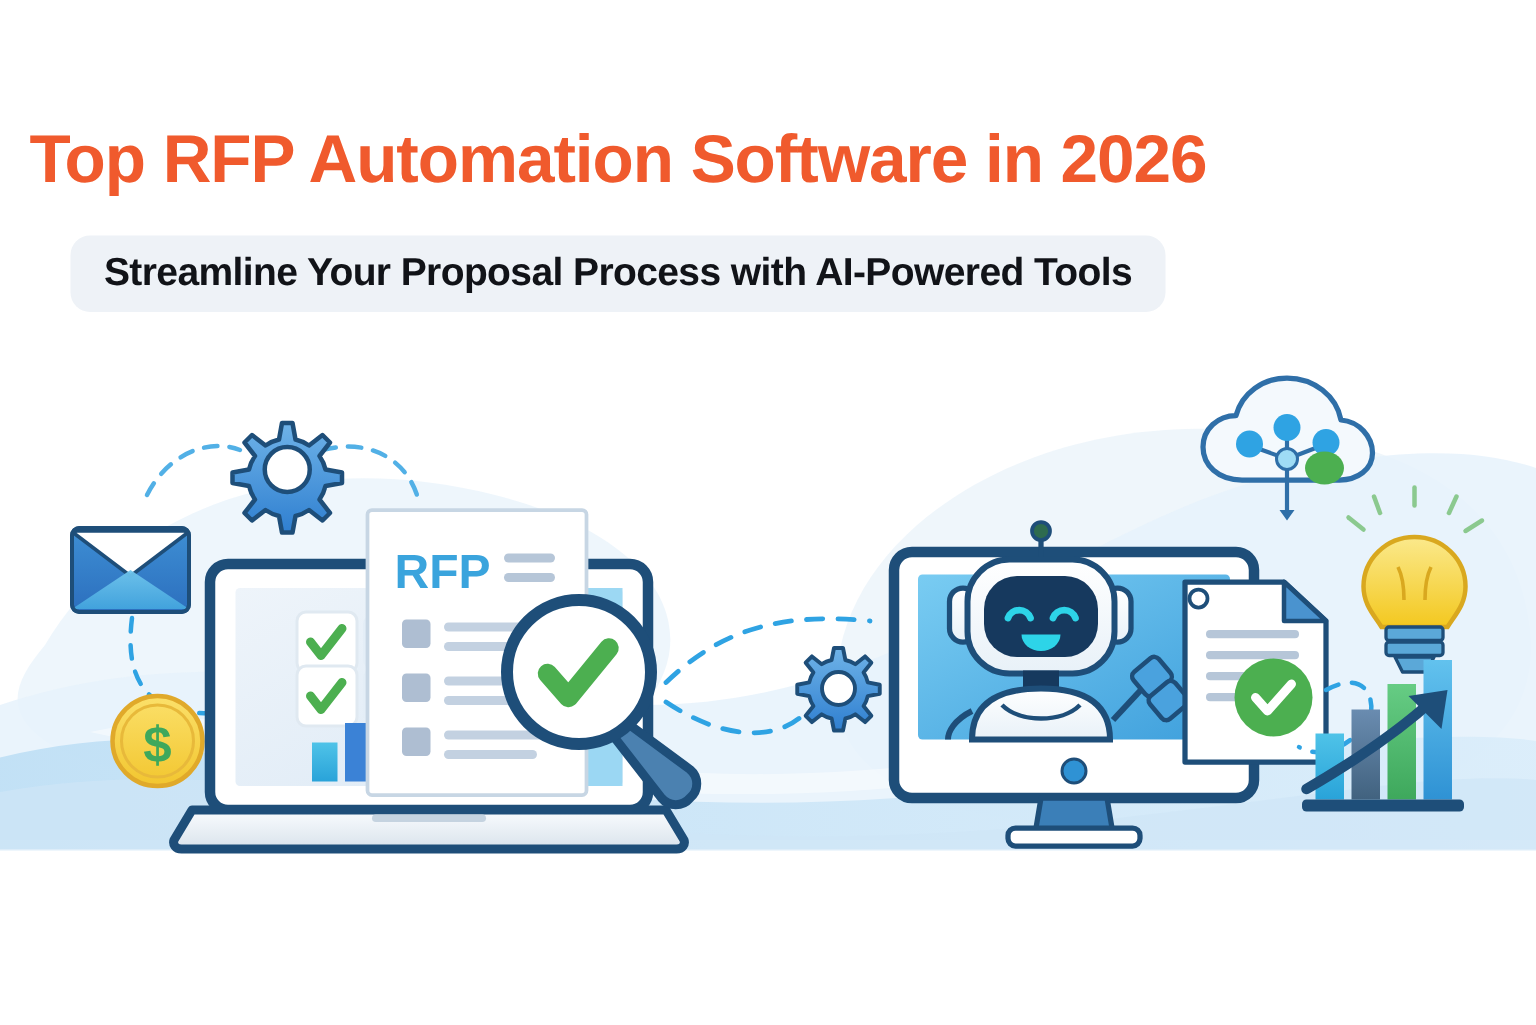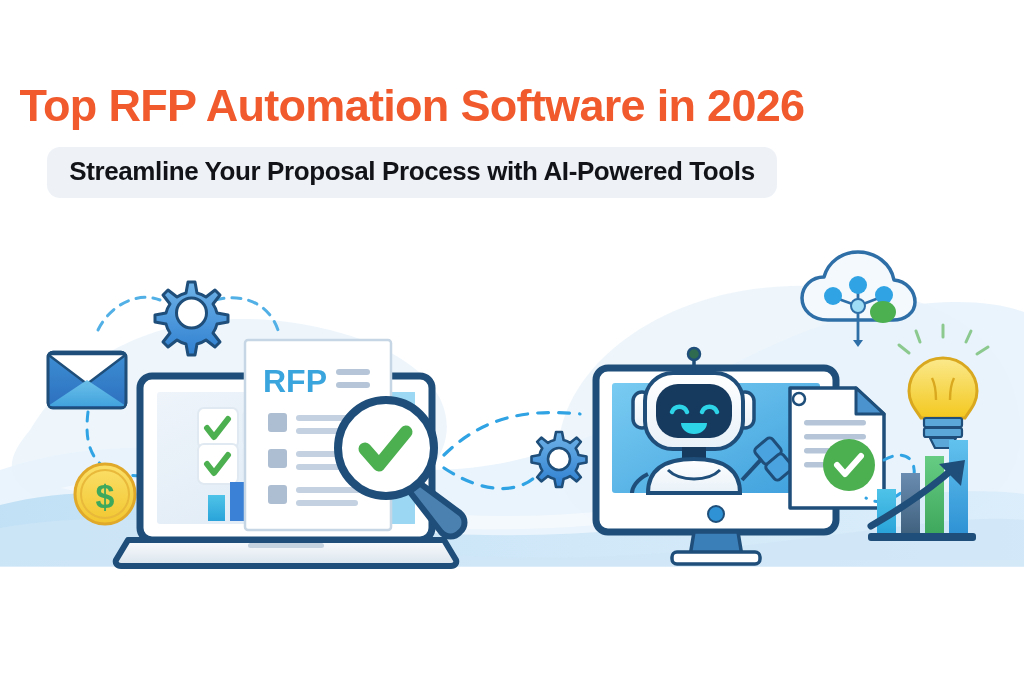--- a/index.html
+++ b/index.html
@@ -35,21 +35,21 @@
   }
   #page-title {
     font-size: 45px;
     font-weight: bold;
     letter-spacing: -0.7px;
     line-height: 1.05;
     margin: 0;
     white-space: nowrap;
   }
   #subtitle-wrap {
-    margin-top: 18px;
+    margin-top: 28px;
   }
   #page-subtitle {
     display: inline-block;
     font-size: 26px;
     font-weight: bold;
     letter-spacing: -0.4px;
     padding: 9px 22px 11px 22px;
     border-radius: 13px;
     white-space: nowrap;
   }

